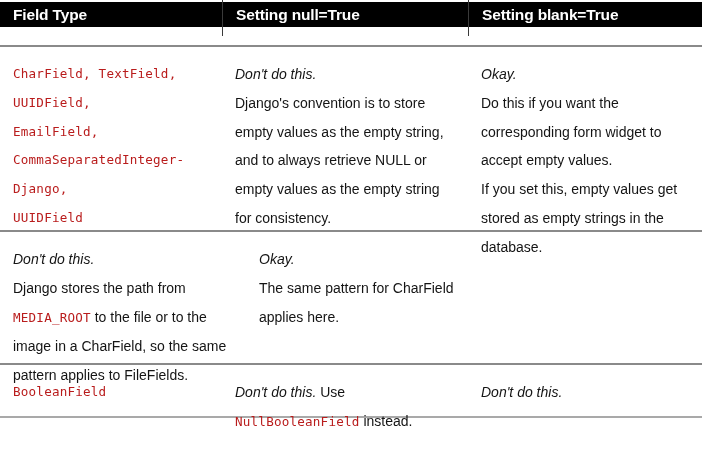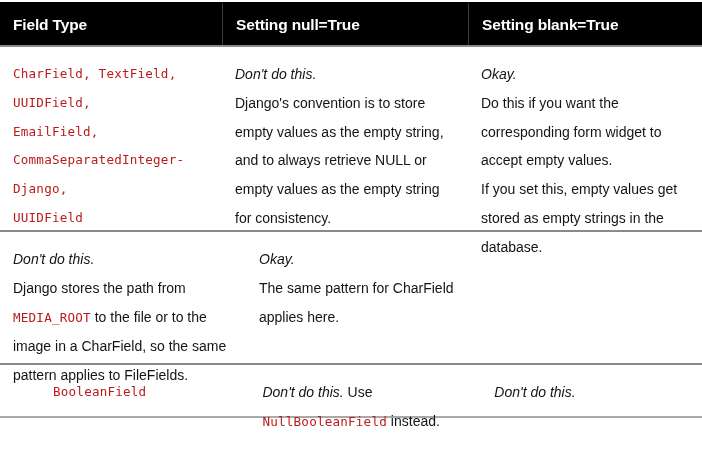--- a/index.html
+++ b/index.html
@@ -21,21 +21,21 @@
     position: relative;
     box-sizing: border-box;
   }
 
   
   .thead {
     position: absolute;
     left: 0;
     top: 2px;
     width: 702px;
-    height: 44px;
+    height: 25px;
     background: #000000;
     display: flex;
     align-items: center;
     justify-content: center;
   }
   .th {
     color: #ffffff;
     font-weight: bold;
     font-size: 15.5px;
     letter-spacing: -0.15px;
@@ -72,21 +72,21 @@
     line-height: 28.8px;
     color: #141414;
   }
   .cell.c1 { width: 222px; }
   .cell.c2 { width: 246px; }
   .cell.c3 { width: 234px; }
 
   
   .row.r1 { height: 185px; }
   .row.r2 { height: 133px; }
-  .row.r3 { height: 55px; padding-left: 40px; }
+  .row.r3 { height: 55px; }
 
   .mono {
     font-family: "DejaVu Sans Mono", "Liberation Mono", monospace;
     font-size: 12.6px;
     letter-spacing: 0.2px;
     color: #b91c1c;
   }
   .cell.c1 .mono {
     display: block;
     line-height: 28.8px;

